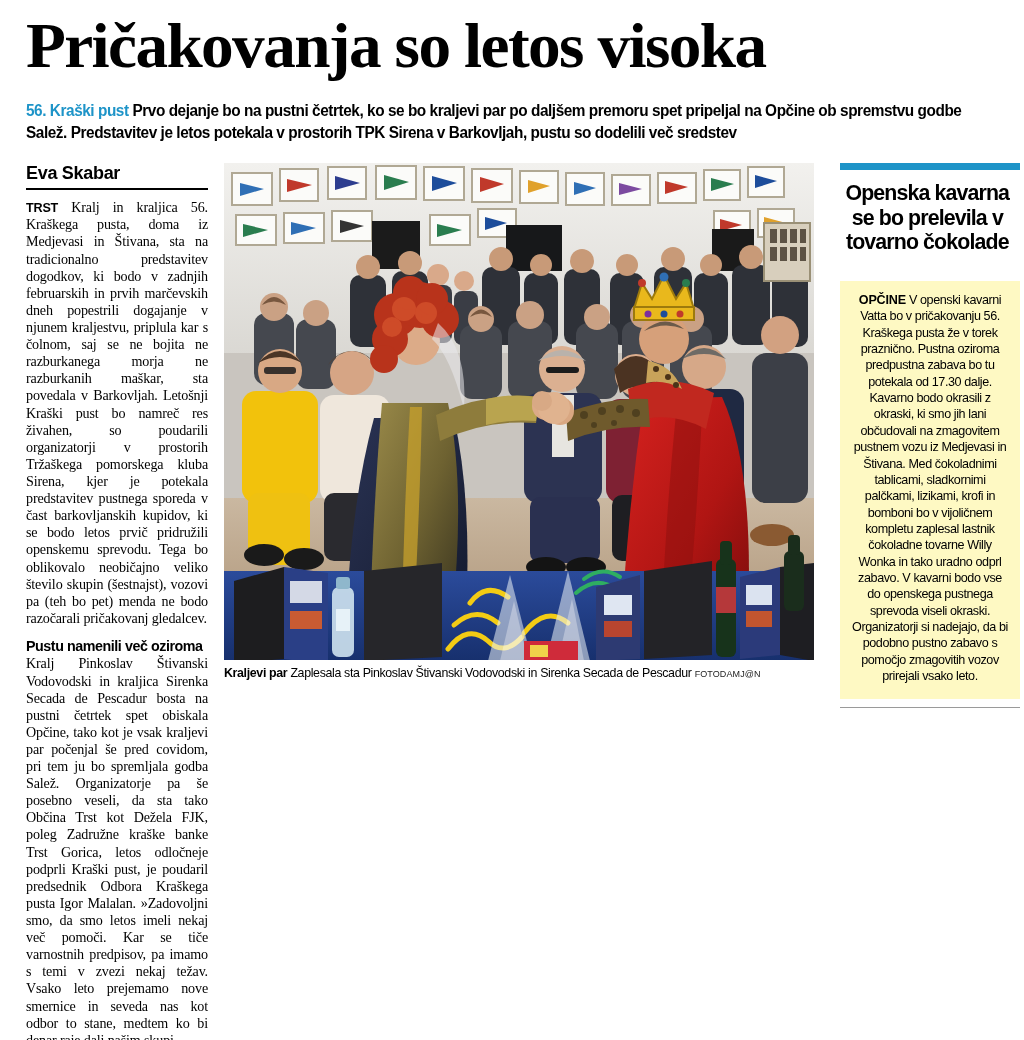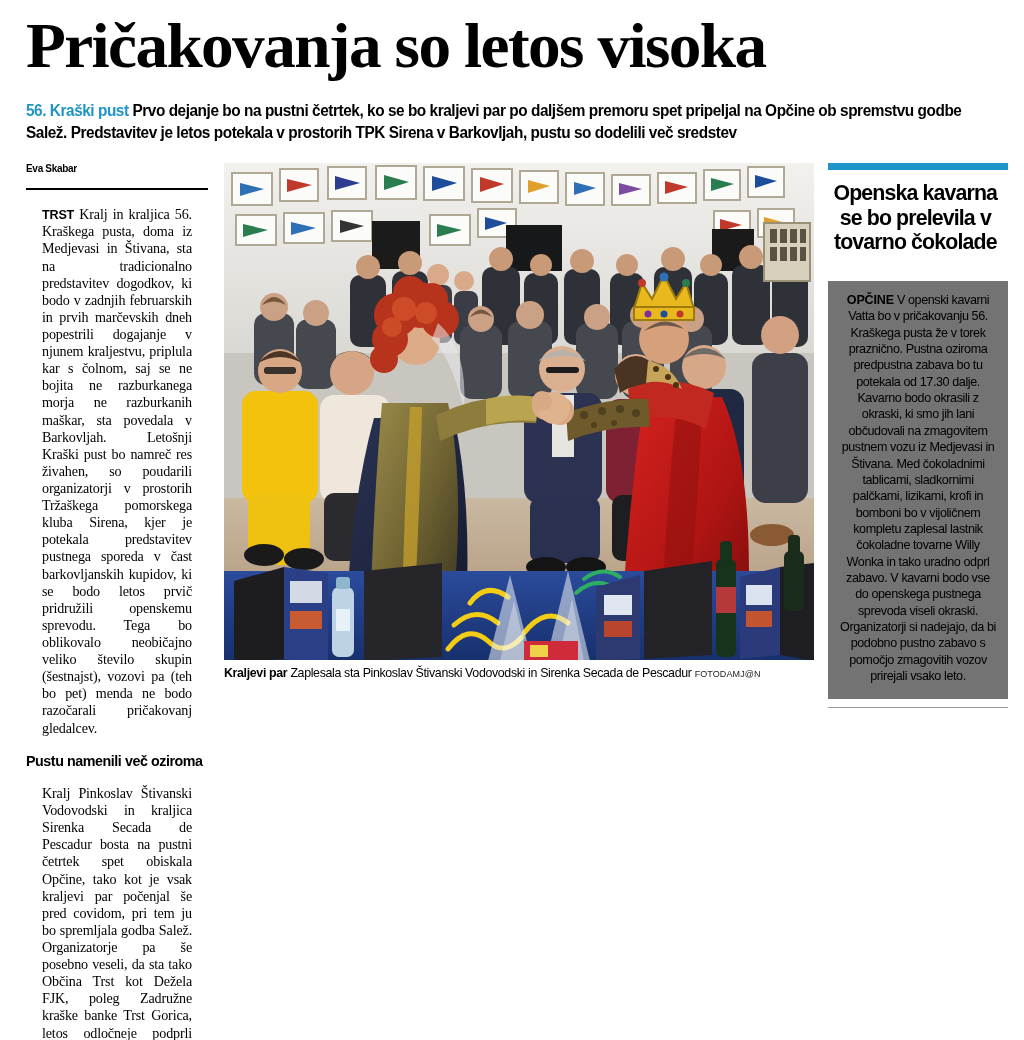--- a/index.html
+++ b/index.html
@@ -59,54 +59,54 @@
     align-items: flex-start;
   }
   .col-left {
     width: 182px;
     flex: 0 0 182px;
     margin-right: 16px;
   }
   .col-photo {
     width: 590px;
     flex: 0 0 590px;
-    margin-right: 14px;
+    margin-right: 26px;
   }
   .col-side {
     width: 180px;
     flex: 0 0 180px;
     text-align: center;
   }
 
   
   .byline {
     font-family: "Liberation Sans", sans-serif;
     font-weight: bold;
-    font-size: 10px;
+    font-size: 18px;
     letter-spacing: -0.3px;
-    margin-bottom: 14px;
+    margin-bottom: 4px;
   }
   .byline-rule {
     border: none;
     border-top: 2.2px solid #000;
     margin: 0 0 9px 0;
   }
 
   
   .body-text {
     font-family: "Liberation Serif", serif;
     font-size: 14.1px;
     line-height: 1.215;
     text-align: justify;
     letter-spacing: -0.15px;
     hyphens: auto;
     -webkit-hyphens: auto;
   }
   .body-text p {
-    margin: 16px;
+    margin: 0;
     text-indent: 11px;
   }
   .body-text p.nofirst {
     text-indent: 0;
   }
   .dateline {
     font-family: "Liberation Sans", sans-serif;
     font-weight: bold;
     font-size: 12.6px;
     letter-spacing: -0.2px;
@@ -153,21 +153,21 @@
     font-family: "Liberation Sans", sans-serif;
     font-weight: bold;
     font-size: 22px;
     line-height: 1.12;
     letter-spacing: -0.9px;
     margin: 11px 0 0 0;
     transform: scaleX(0.97);
     transform-origin: left top;
   }
   .side-box {
-    background: #737373;
+    background: #fef9c3;
     padding: 11px 10px 14px 10px;
     margin-top: 26px;
   }
   .side-body {
     font-family: "Liberation Sans", sans-serif;
     font-size: 12.6px;
     line-height: 1.30;
     letter-spacing: -0.42px;
   }
   .side-body .dateline-s {

